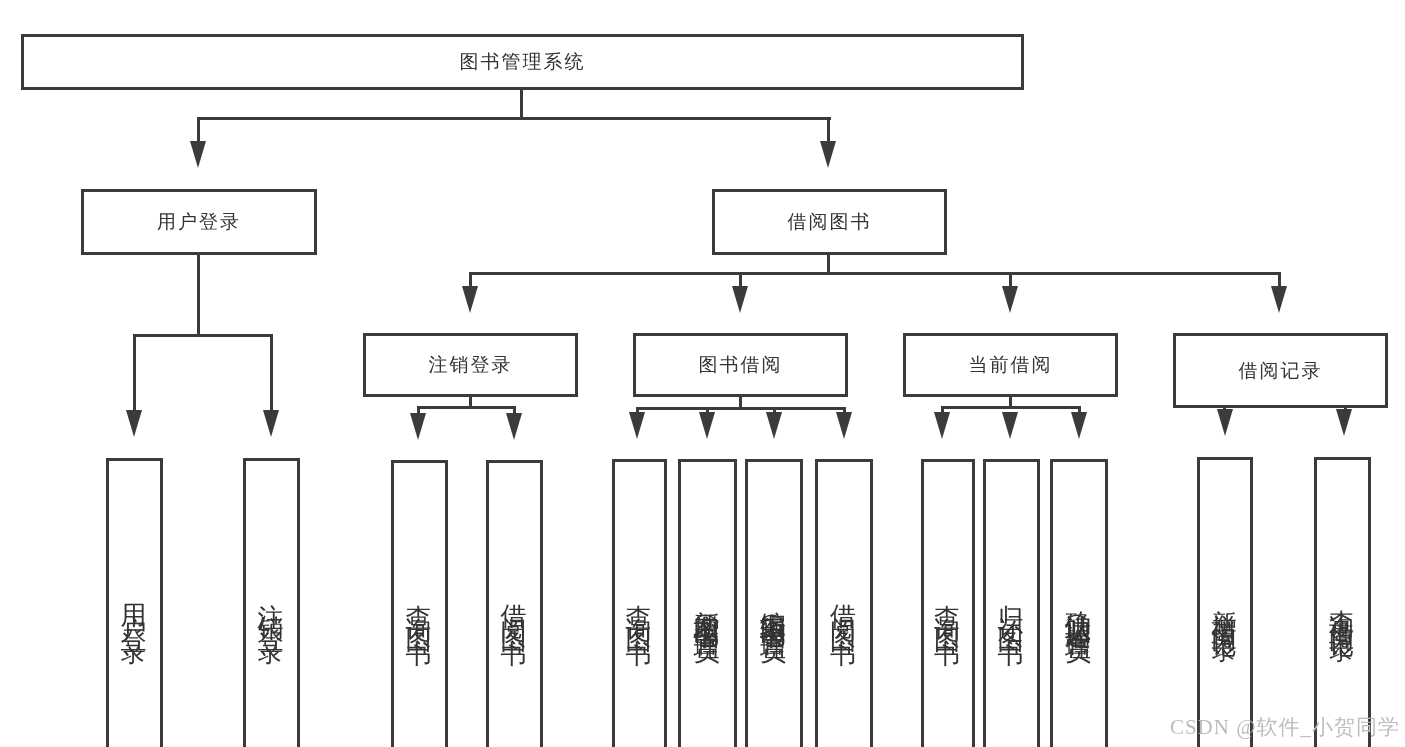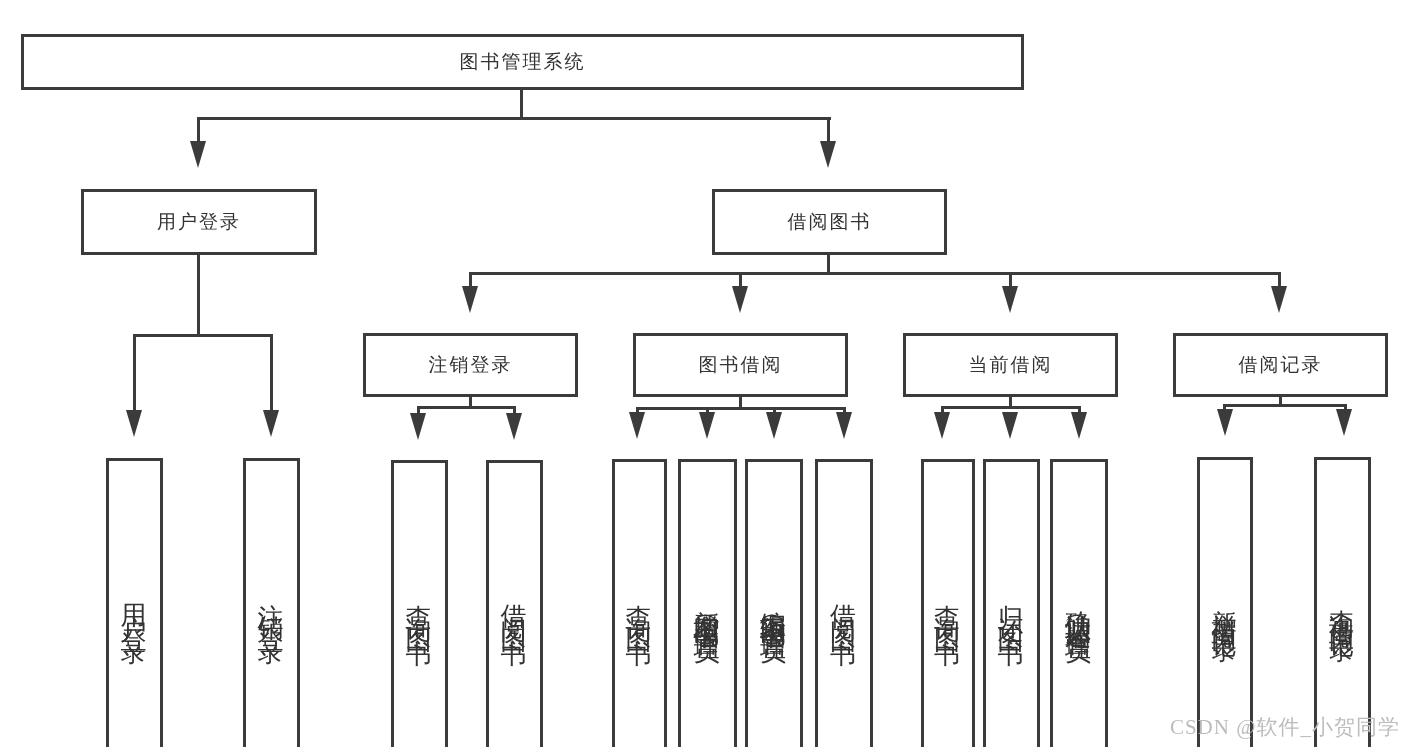--- a/index.html
+++ b/index.html
@@ -105,21 +105,21 @@
 
   <div class="box" style="left:363px;top:312px;width:215px;height:64px;">
     <span class="h-label">注销登录</span>
   </div>
   <div class="box" style="left:903px;top:312px;width:215px;height:64px;">
     <span class="h-label">当前借阅</span>
   </div>
   <div class="box" style="left:633px;top:312px;width:215px;height:64px;">
     <span class="h-label">图书借阅</span>
   </div>
-  <div class="box" style="left:1173px;top:312px;width:215px;height:64px;">
+  <div class="box" style="left:1173px;top:312px;width:215px;height:75px;">
     <span class="h-label">借阅记录</span>
   </div>
 
   <div class="box tall spread" style="left:106px;top:437px;width:57px;height:298px;">
     <span>用户登录</span>
   </div>
   <div class="box tall spread" style="left:243px;top:437px;width:57px;height:298px;">
     <span>注销登录</span>
   </div>
 

